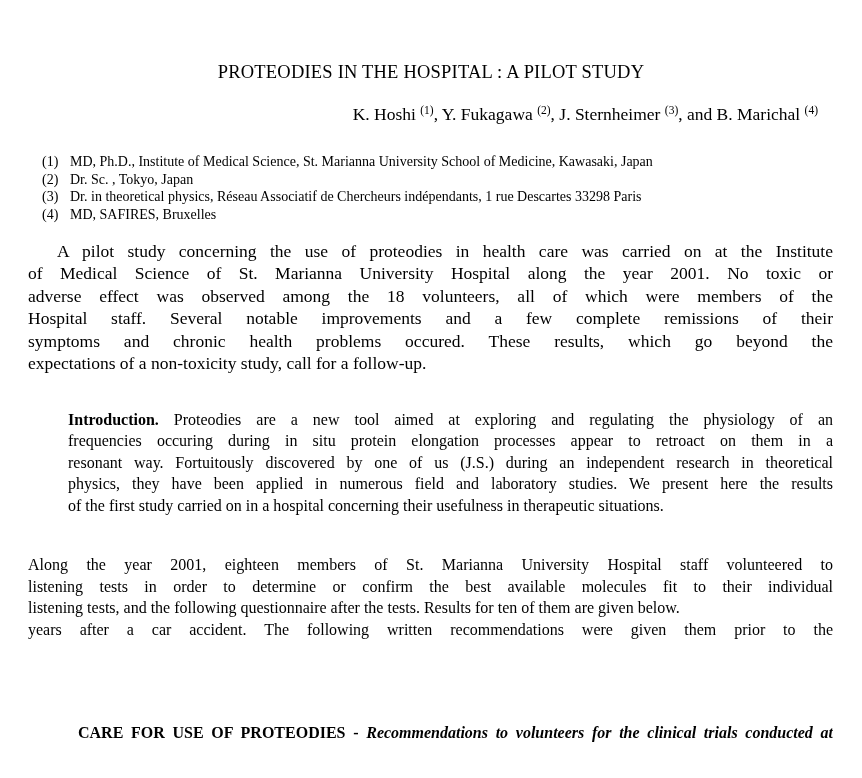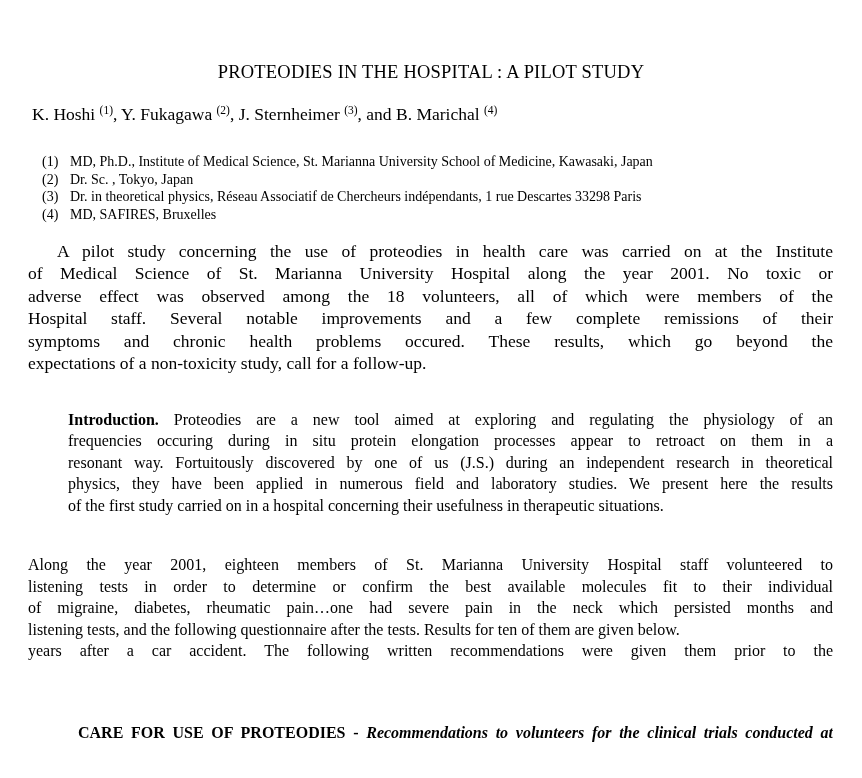--- a/index.html
+++ b/index.html
@@ -10,22 +10,22 @@
     color:#000000;
     font-family:"Liberation Serif","DejaVu Serif",serif;
     overflow:hidden;
   }
   .title{
     position:absolute;top:61px;left:28px;width:806px;
     text-align:center;font-size:18.5px;line-height:22px;
     letter-spacing:0.2px;
   }
   .authors{
-    position:absolute;top:102px;left:32px;width:806px;
-    text-align:left;font-size:17.5px;line-height:24px;
+    position:absolute;top:102px;left:12px;width:806px;
+    text-align:right;font-size:17.5px;line-height:24px;
   }
   .sup{font-size:11.5px;position:relative;top:-6px;}
   .affs{
     position:absolute;top:153px;left:42px;width:792px;
     font-size:14px;line-height:17.6px;
   }
   .aff-row{display:flex;}
   .aff-num{width:28px;flex:none;}
   .aff-text{flex:1;}
   .para{position:absolute;left:28px;width:805px;}
@@ -89,21 +89,20 @@
       <div class="ln"><span class="lead">Introduction. </span>Proteodies are a new tool aimed at exploring and regulating the physiology of an</div>
       <div class="ln">frequencies occuring during in situ protein elongation processes appear to retroact on them in a</div>
       <div class="ln">resonant way. Fortuitously discovered by one of us (J.S.) during an independent research in theoretical</div>
       <div class="ln">physics, they have been applied in numerous field and laboratory studies. We present here the results</div>
       <div class="ln last">of the first study carried on in a hospital concerning their usefulness in therapeutic situations.</div>
     </div>
 
   <div class="para para3">
       <div class="ln">Along the year 2001, eighteen members of St. Marianna University Hospital staff volunteered to</div>
       <div class="ln">listening tests in order to determine or confirm the best available molecules fit to their individual</div>
-      <div class="ln">of migraine, diabetes, rheumatic pain…one had severe pain in the neck which persisted months and</div>
       <div class="ln last">listening tests, and the following questionnaire after the tests. Results for ten of them are given below.</div>
       <div class="ln">years after a car accident. The following written recommendations were given them prior to the</div>
     </div>
 
   <div class="para care">
       <div class="ln"><span class="lead">CARE FOR USE OF PROTEODIES - </span>Recommendations to volunteers for the clinical trials conducted at</div>
     </div>
 
 </div>
 

